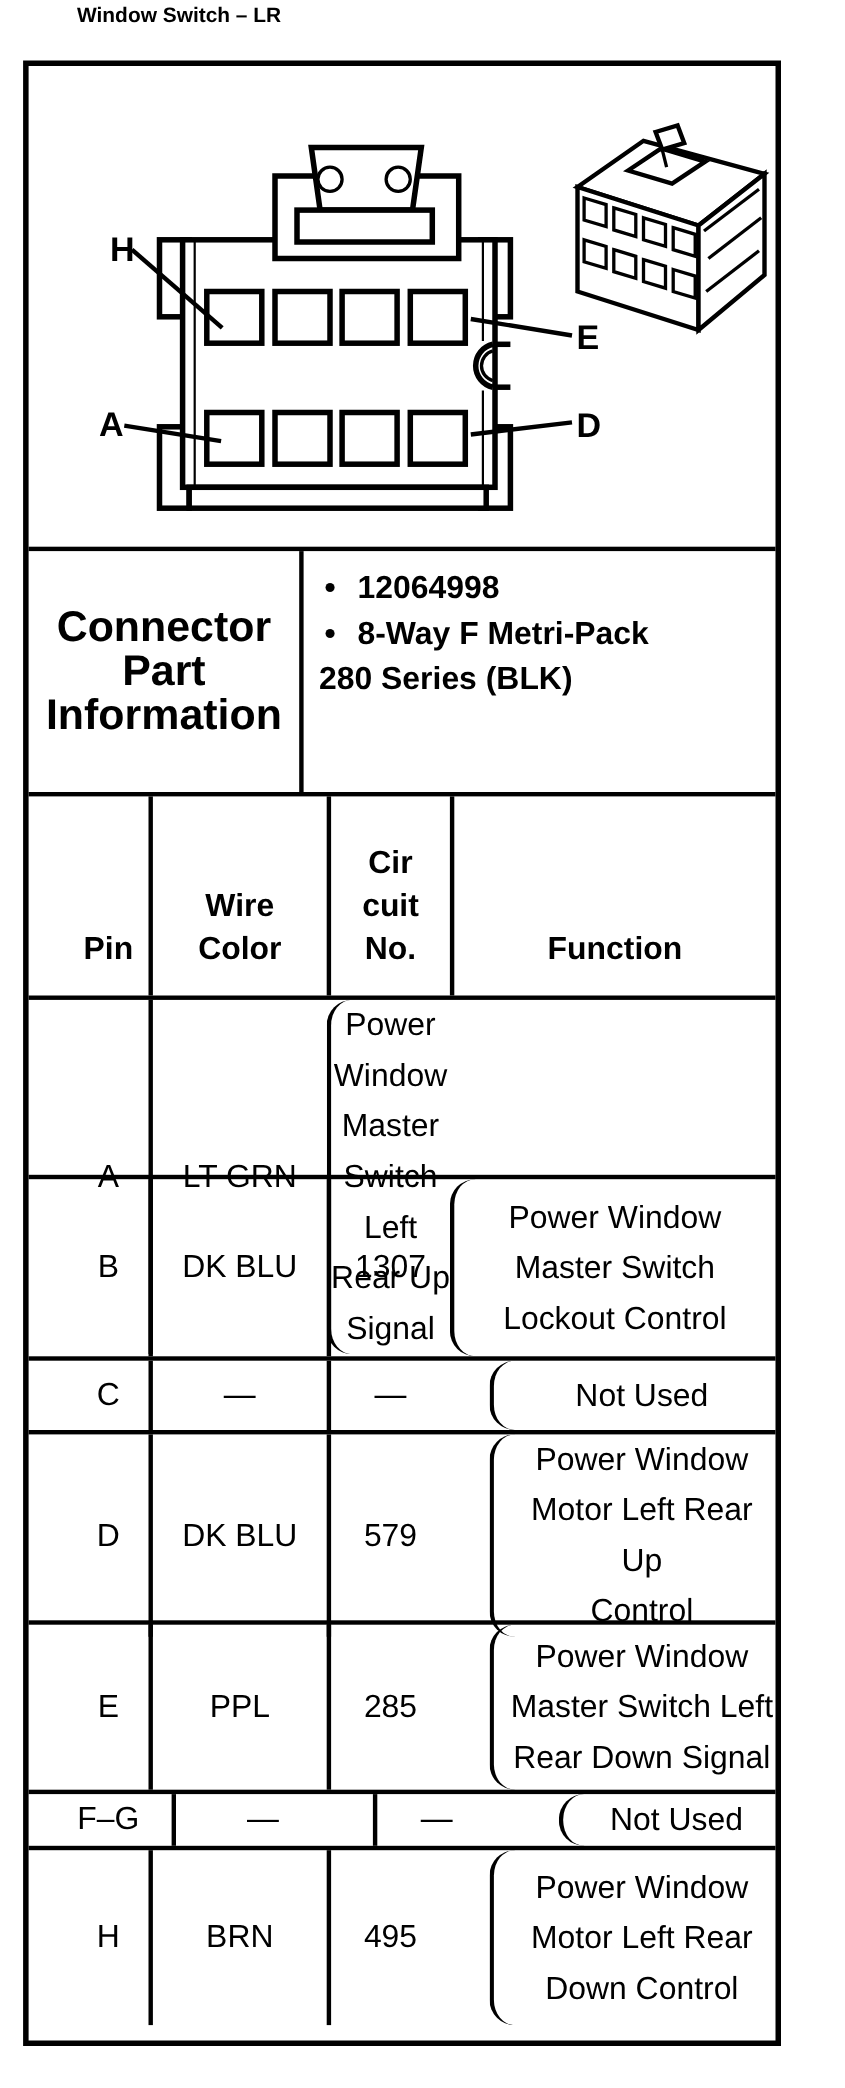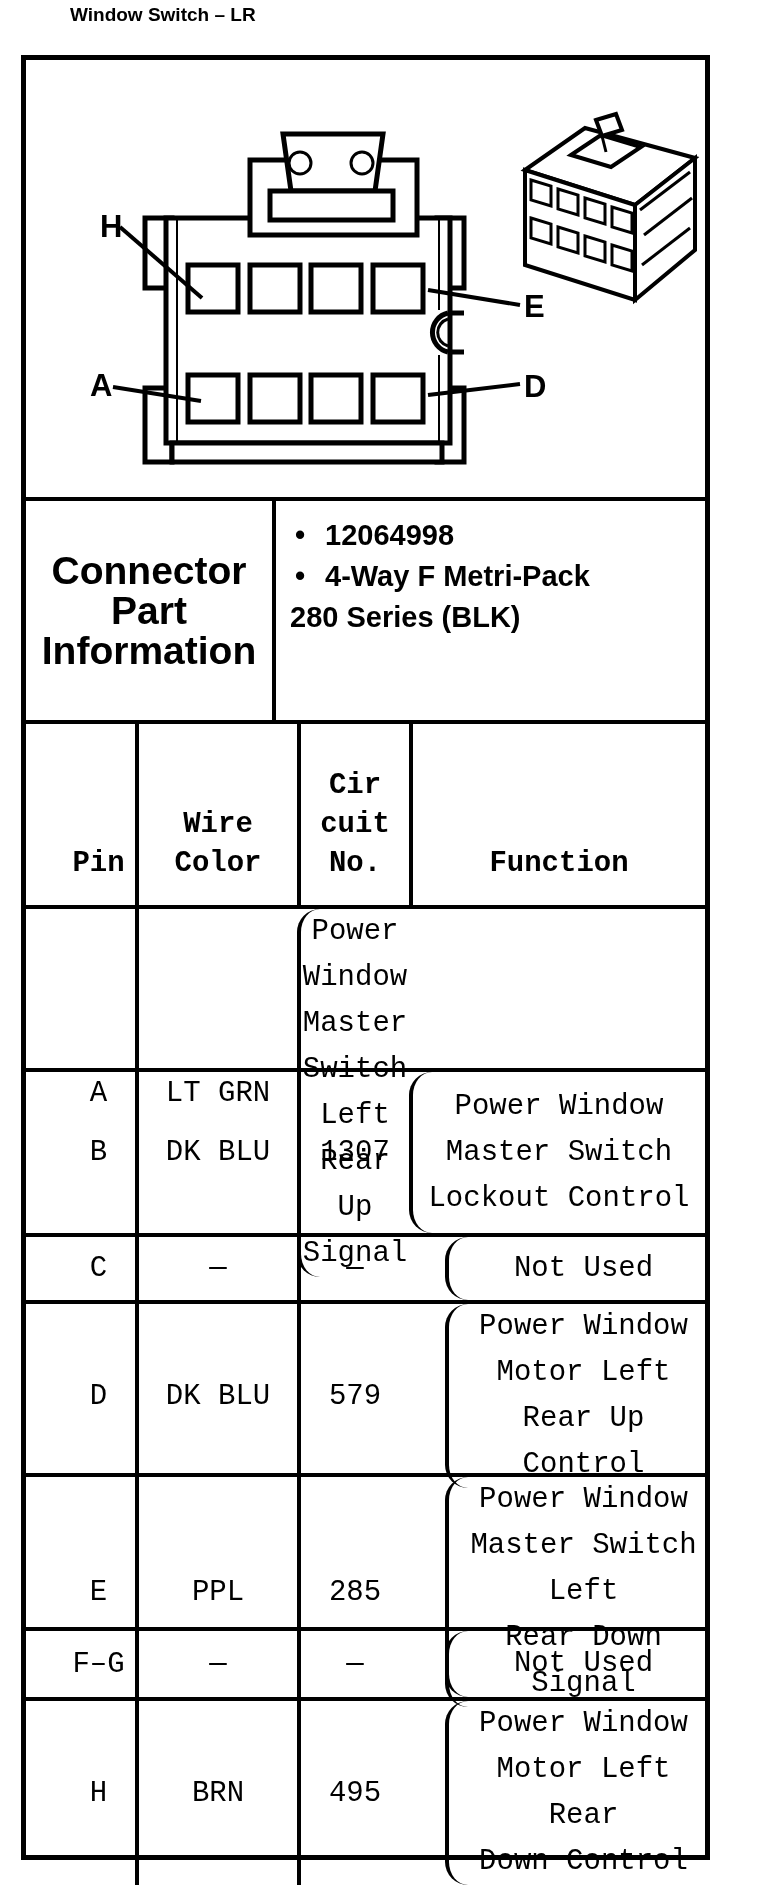--- a/index.html
+++ b/index.html
@@ -29,29 +29,29 @@
   }
   .pi-right { border-left:4px solid #000; padding:14px 10px 0 14px;
     font-weight:bold; font-size:29px; line-height:41px; }
   .pi-line { display:flex; padding-left:5px; }
   .bullet { width:30px; flex:0 0 30px; }
   .pi-cont { }
 
   
   .trow { display:grid; grid-template-columns:109px 162px 112px 1fr; }
   .trow > .cell { border-left:4px solid #000; display:flex;
-    align-items:center; justify-content:center; font-size:29px; text-align:center;font-family:Liberation Mono, monospace; }
+    align-items:center; justify-content:center; font-size:29px; text-align:center; }
   .trow > .cell:first-child { border-left:none;margin-left:36px; }
   .header-row { height:185px; }
   .header-row > .cell { align-items:flex-end; padding-bottom:22px;
     font-weight:bold; line-height:39px; white-space:pre-line; }
   .fn { white-space:pre-line; line-height:46px;border-radius:23px; }
   .fn-left { justify-content:flex-start; text-align:left; padding-left:13px;margin-left:36px; }
   .row-a { height:163px; } .row-b { height:165px; } .row-c { height:67px; }
-  .row-d { height:173px; } .row-e { height:154px; } .row-fg { height:70px; }
+  .row-d { height:173px; } .row-e { height:154px; } .row-fg { height:51px;gap:21px; }
   .row-h { height:163px; }
 
   svg text { font-family:"Liberation Sans", sans-serif; font-weight:bold; font-size:31px; }
 </style>
 </head>
 <body>
 
 <div class="page-title">Window Switch – LR</div>
 
 <div class="frame">
@@ -131,21 +131,21 @@
   <div class="sec partinfo">
     <div class="pi-left">Connector Part
 Information</div>
     <div class="pi-right">
       <div class="pi-line">
         <span class="bullet">•</span>
         <span>12064998</span>
       </div>
       <div class="pi-line">
         <span class="bullet">•</span>
-        <span>4-Way F Metri-Pack</span>
+        <span>8-Way F Metri-Pack</span>
       </div>
       <div class="pi-cont">280 Series (BLK)</div>
     </div>
   </div>
 
   <div class="sec trow header-row">
     <div class="cell">Pin</div>
     <div class="cell">Wire
 Color</div>
     <div class="cell">Cir

